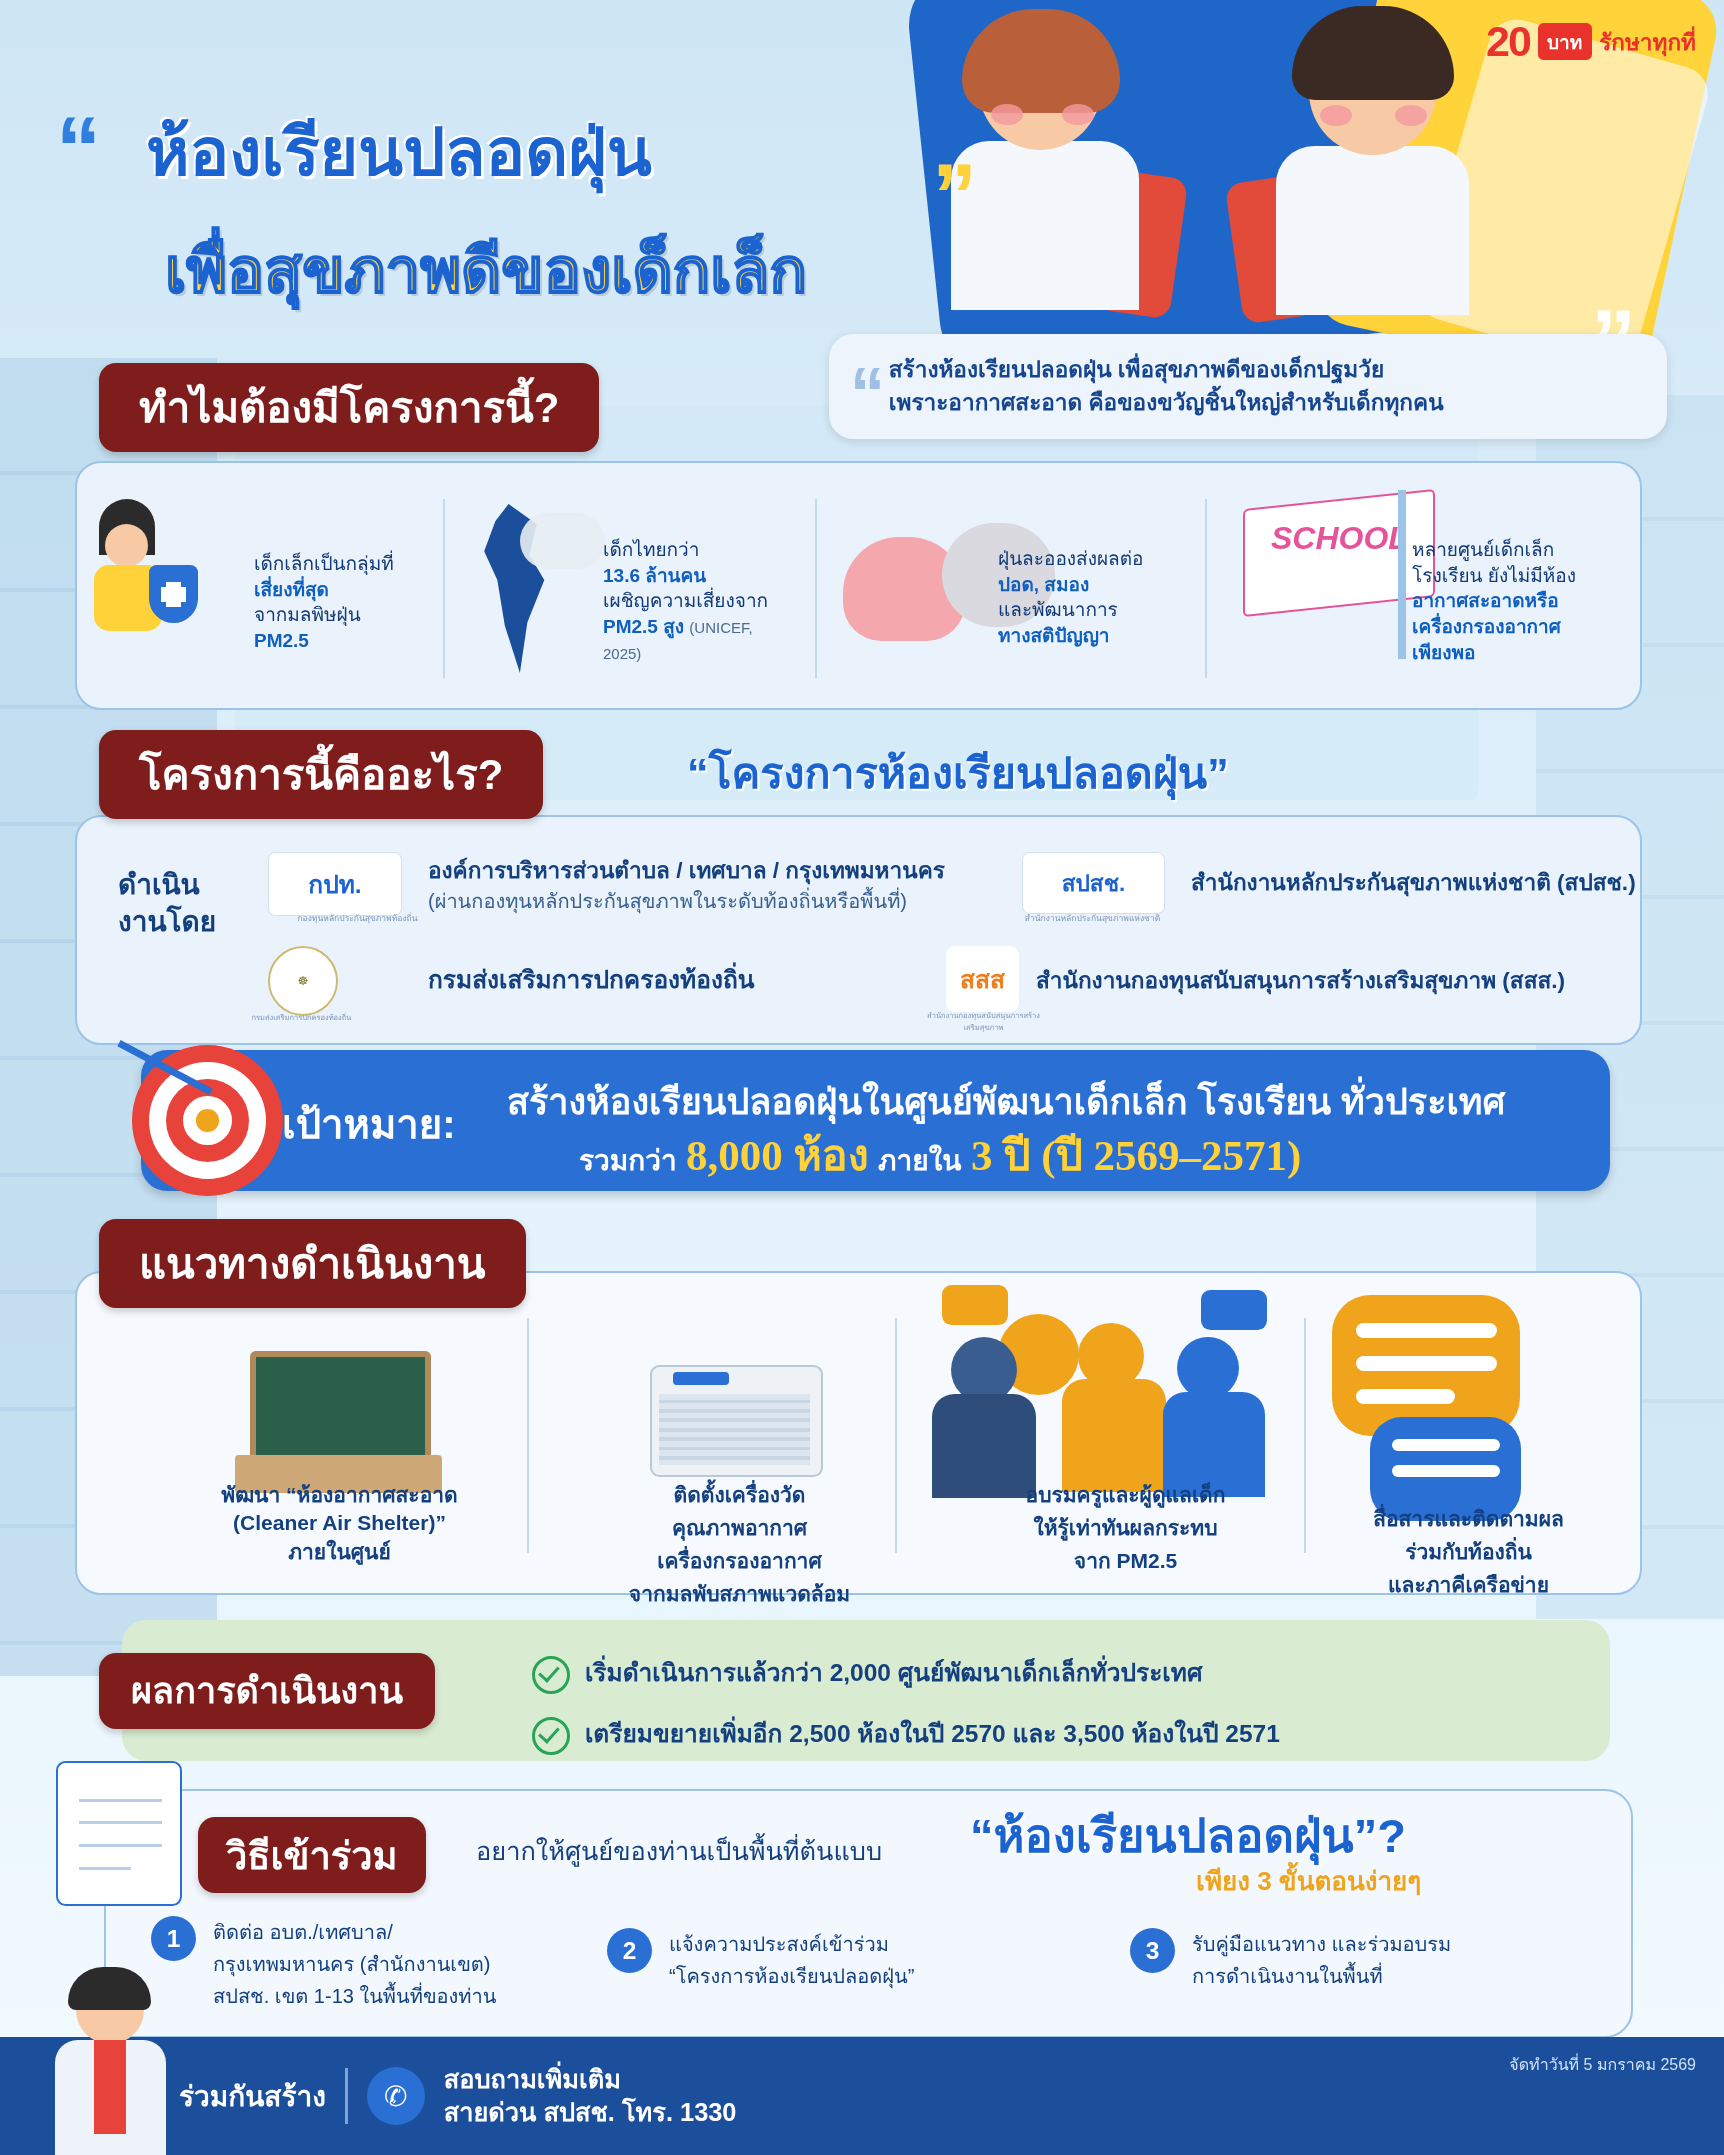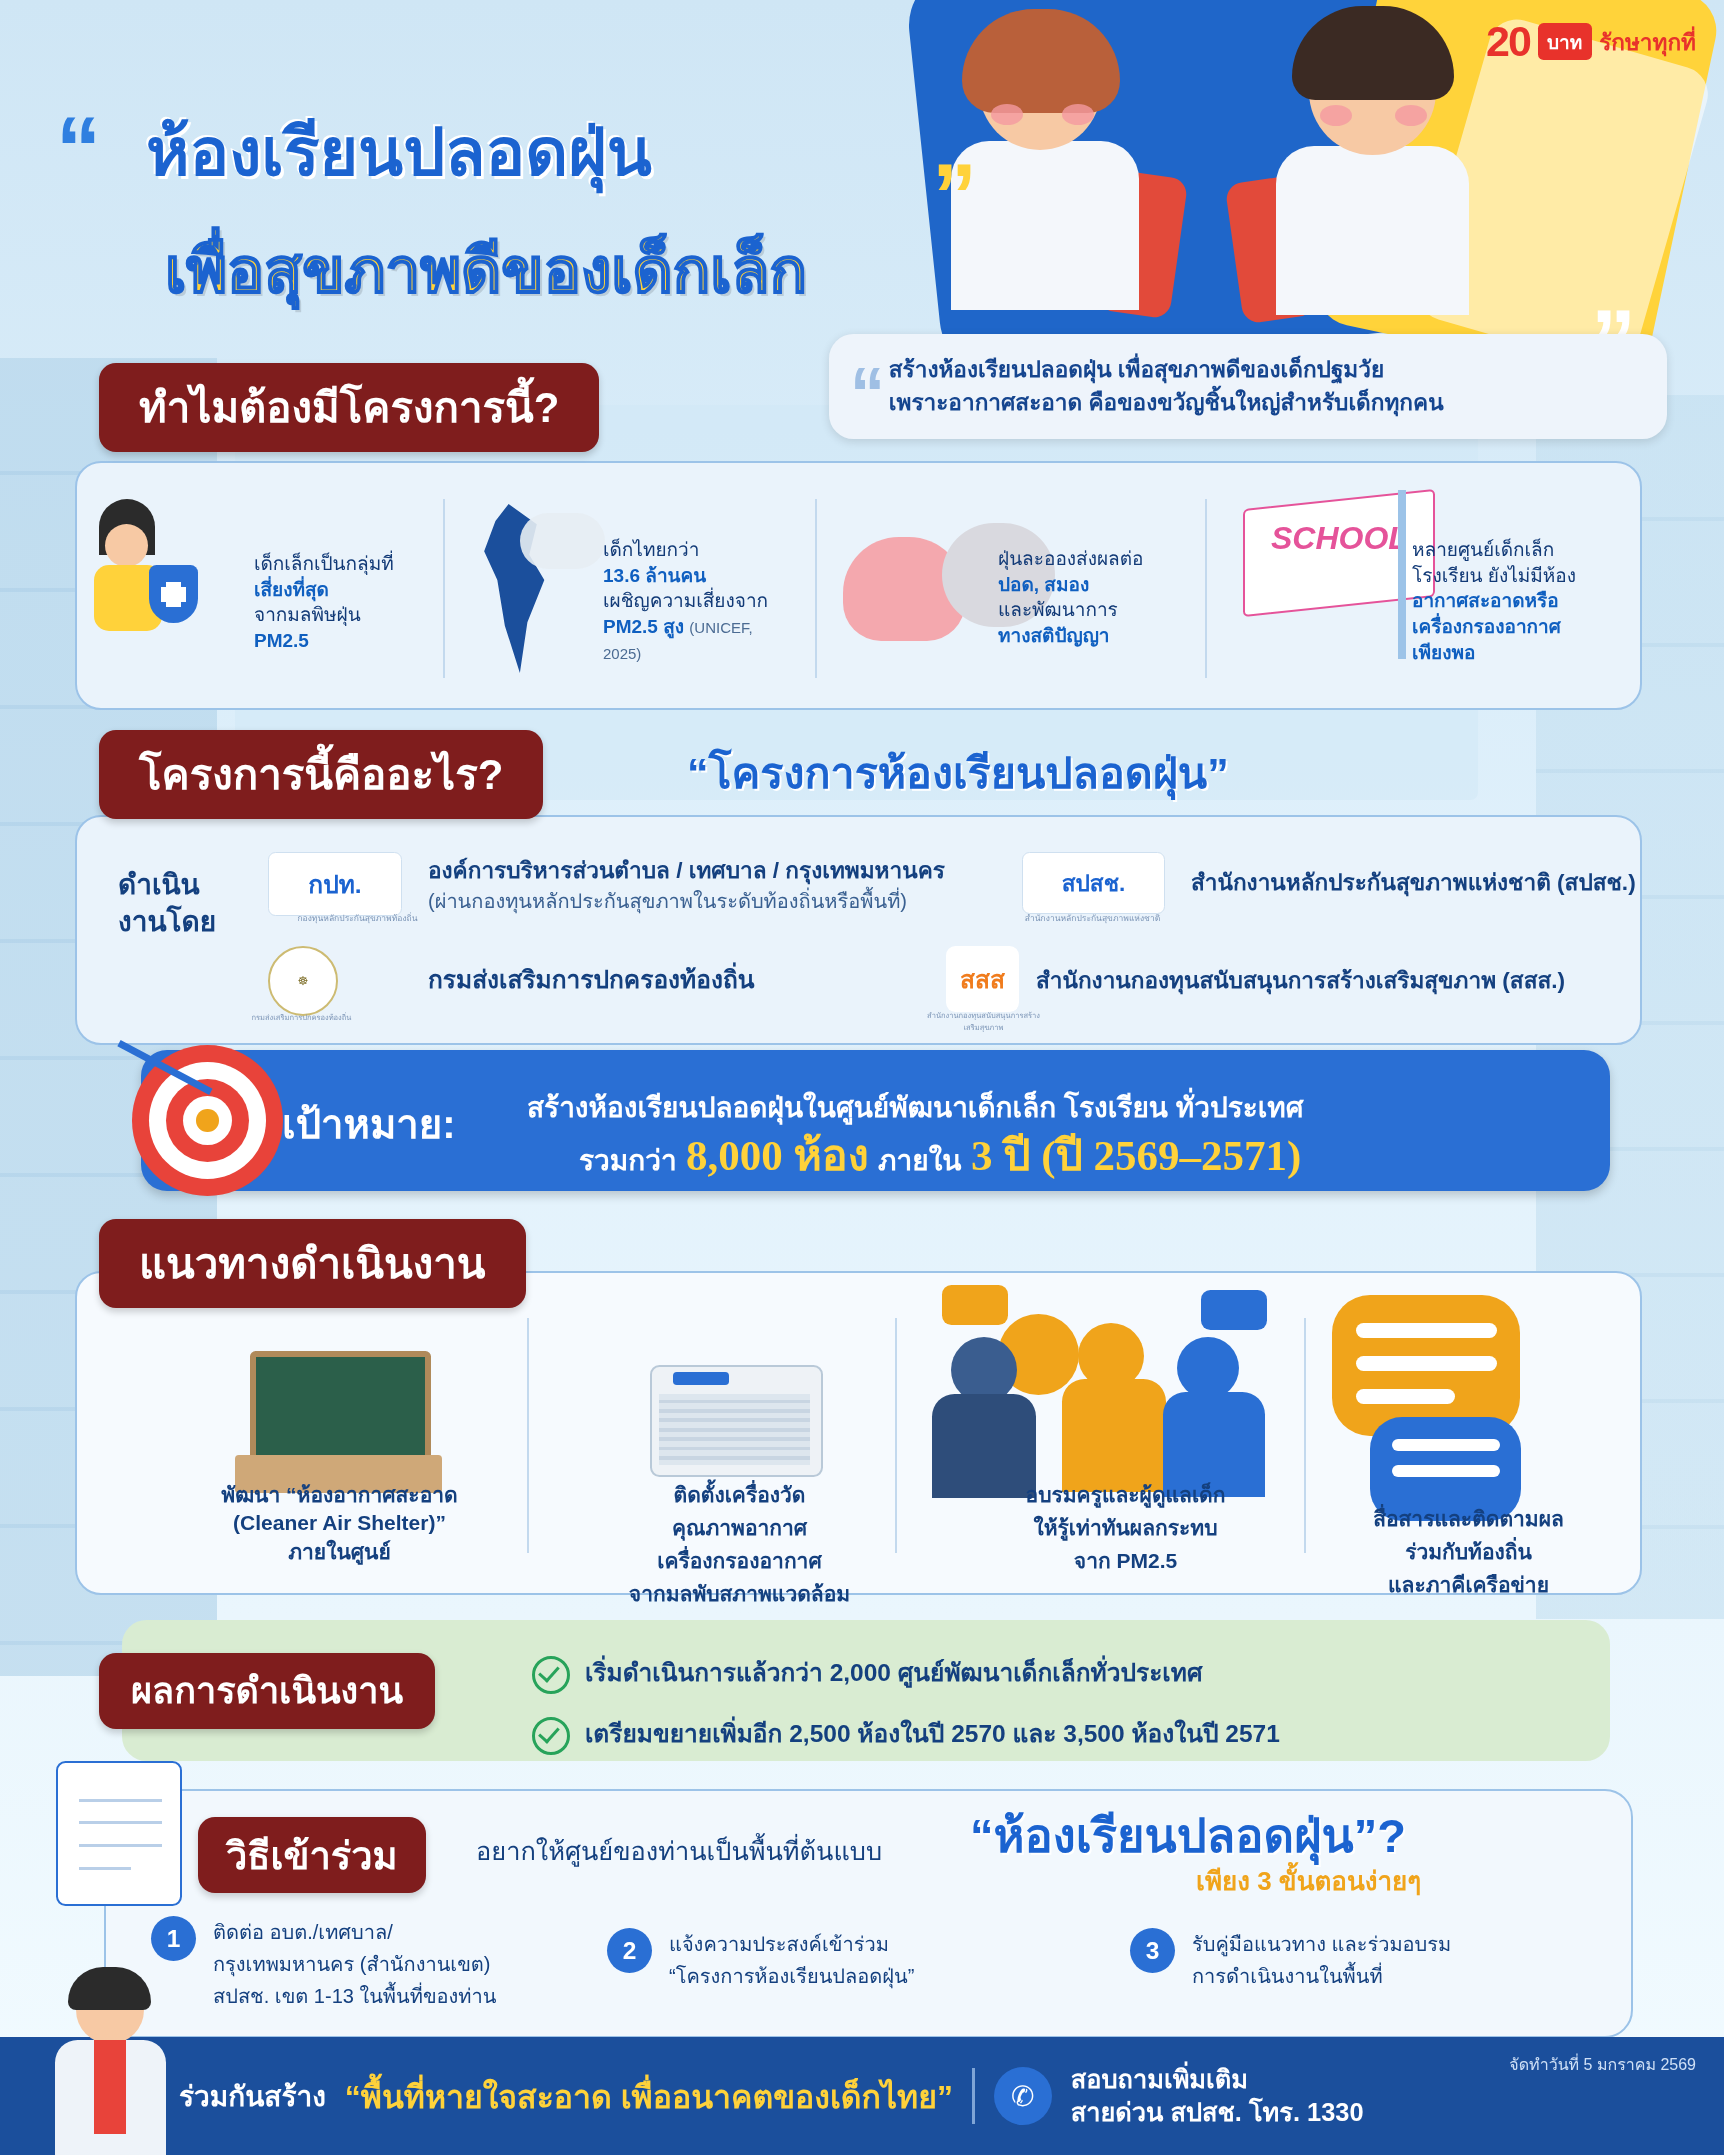--- a/index.html
+++ b/index.html
@@ -68,21 +68,21 @@
   .itxt{font-size:19px;color:#123a77;line-height:1.35;}
   .itxt b{color:#0f5fc0;}
 
   
   .sec2-title{position:absolute;font-size:43px;font-weight:bold;color:#1b63d0;text-shadow:1.9px 1.9px 0 #fff;}
 
   
   .goalbar{position:absolute;left:141px;top:1050px;width:1469px;height:141px;background:#2a6fd4;border-radius:26px;
     box-shadow:0 4.7px 9.4px rgba(0,0,0,.18);}
   .goal-label{position:absolute;left:282px;top:1092px;font-size:40px;font-weight:bold;color:#fff;}
-  .goal-l1{position:absolute;left:527px;top:1073px;font-size:28px;color:#fff;font-weight:bold;margin-top:12px;}
+  .goal-l1{position:absolute;left:507px;top:1073px;font-size:36px;color:#fff;font-weight:bold;}
   .goal-l2{position:absolute;left:579px;top:1121px;font-size:28px;color:#fff;font-weight:bold;display:flex;align-items:baseline;gap:9.4px;font-family:Liberation Serif, serif;}
   .goal-big{font-size:43px;color:#ffd23a;font-weight:bold;}
   .target{position:absolute;left:132px;top:1045px;width:151px;height:151px;}
   .ring{position:absolute;border-radius:50%;}
 
   
   .resultbar{position:absolute;left:122px;top:1620px;width:1488px;height:141px;background:#d9ecd2;border-radius:24.5px;}
   .check{display:inline-block;width:32px;height:32px;border:3.8px solid #27a35a;border-radius:50%;position:relative;vertical-align:middle;margin-right:15px;}
   .check:after{content:"";position:absolute;left:7.5px;top:3.8px;width:8.5px;height:16px;border:solid #27a35a;border-width:0 3.8px 3.8px 0;transform:rotate(42deg);}
   .res-line{position:absolute;font-size:24.5px;font-weight:bold;color:#14407f;}
@@ -355,21 +355,20 @@
   <div class="step-no">3</div>
   <div>
     <div style="font-size:20px;color:#14407f;">รับคู่มือแนวทาง และร่วมอบรม</div>
     <div style="font-size:20px;color:#14407f;">การดำเนินงานในพื้นที่</div>
   </div>
 </div>
 
 <div class="footer">
   <div class="footer-inner">
     <span class="ftxt1">ร่วมกันสร้าง</span>
-    <span class="ftxt2">“พื้นที่หายใจสะอาด เพื่ออนาคตของเด็กไทย”</span>
     <span class="fsep"></span>
     <span class="phone">✆</span>
     <span class="fcontact">
       <span>สอบถามเพิ่มเติม</span><br>
       <span>สายด่วน สปสช. โทร. 1330</span>
     </span>
   </div>
   <div class="fdate">จัดทำวันที่ 5 มกราคม 2569</div>
 </div>
 

